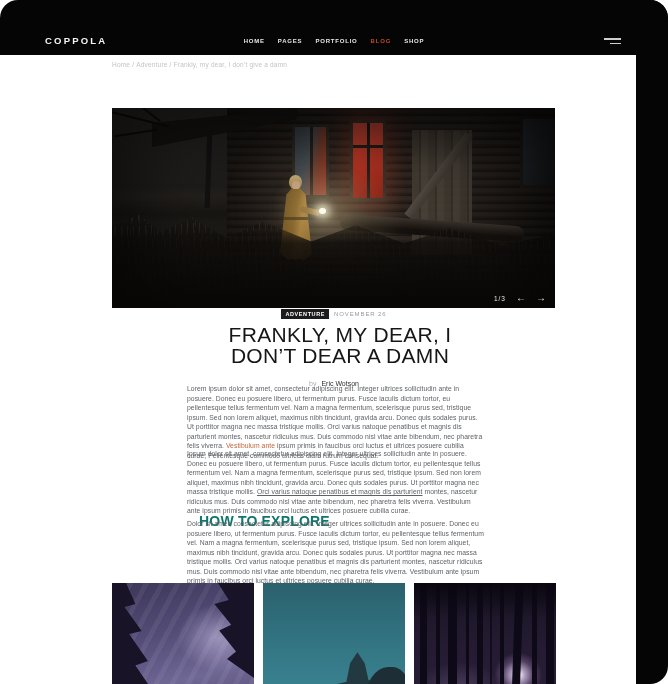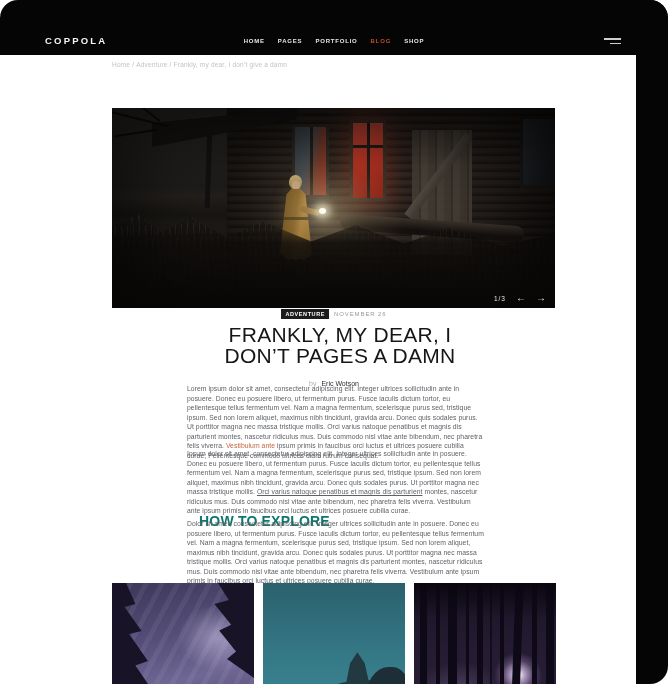--- a/index.html
+++ b/index.html
@@ -177,21 +177,21 @@
         <span class="slider-arrow">←</span>
         <span class="slider-arrow">→</span>
       </div>
     </div>
 
     <div class="article-head">
       <div class="meta">
         <span class="badge">ADVENTURE</span>
         <span class="date">NOVEMBER 26</span>
       </div>
-      <h1 class="title"><span>FRANKLY, MY DEAR, I</span><br><span>DON’T PAGES A DAMN</span></h1>
+      <h1 class="title"><span>FRANKLY, MY DEAR, I</span><br><span>DON’T DEAR A DAMN</span></h1>
       <div class="byline">
         <span class="by">by</span>
         <span class="author">Eric Wotson</span>
       </div>
     </div>
 
     <p class="para p1"><span>Lorem ipsum dolor sit amet, consectetur adipiscing elit. Integer ultrices sollicitudin ante in posuere. Donec eu posuere libero, ut fermentum purus. Fusce iaculis dictum tortor, eu pellentesque tellus fermentum vel. Nam a magna fermentum, scelerisque purus sed, tristique ipsum. Sed non lorem aliquet, maximus nibh tincidunt, gravida arcu. Donec quis sodales purus. Ut porttitor magna nec massa tristique mollis. Orci varius natoque penatibus et magnis dis parturient montes, nascetur ridiculus mus. Duis commodo nisl vitae ante bibendum, nec pharetra felis viverra. </span><span class="text-link">Vestibulum ante</span><span> ipsum primis in faucibus orci luctus et ultrices posuere cubilia curae; Pellentesque commodo ultrices diam rutrum consequat.</span></p>
 
     <p class="para p2"><span>Ipsum dolor sit amet, consectetur adipiscing elit. Integer ultrices sollicitudin ante in posuere. Donec eu posuere libero, ut fermentum purus. Fusce iaculis dictum tortor, eu pellentesque tellus fermentum vel. Nam a magna fermentum, scelerisque purus sed, tristique ipsum. Sed non lorem aliquet, maximus nibh tincidunt, gravida arcu. Donec quis sodales purus. Ut porttitor magna nec massa tristique mollis. </span><span class="text-link-underline">Orci varius natoque penatibus et magnis dis parturient</span><span> montes, nascetur ridiculus mus. Duis commodo nisl vitae ante bibendum, nec pharetra felis viverra. Vestibulum ante ipsum primis in faucibus orci luctus et ultrices posuere cubilia curae.</span></p>
 

